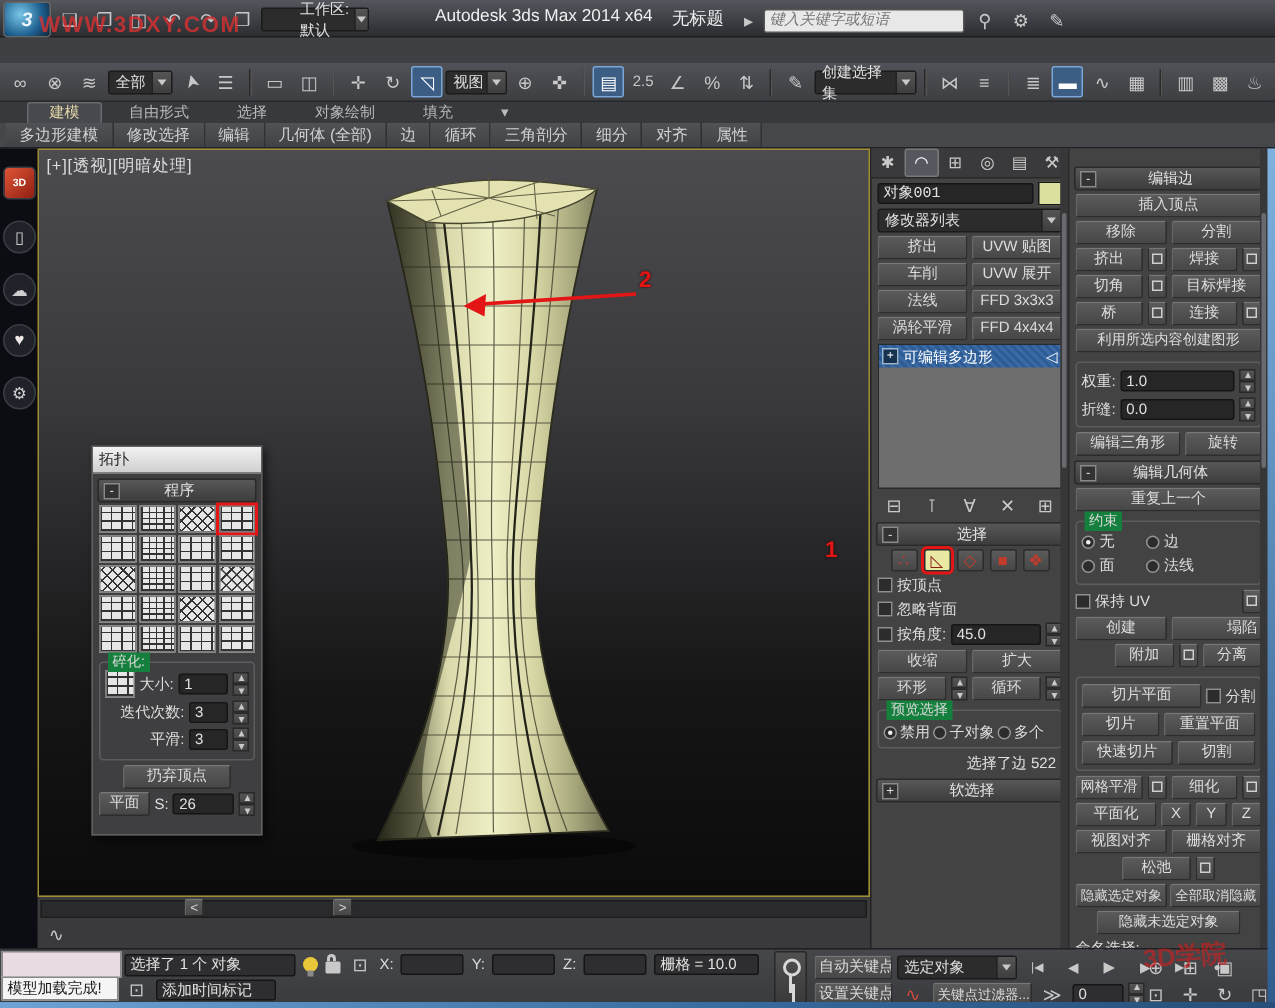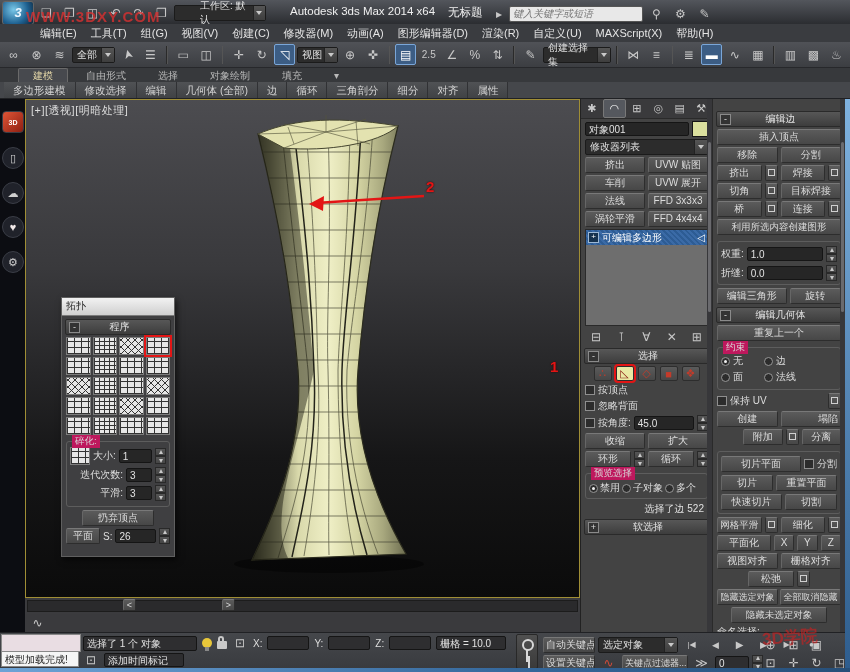--- a/index.html
+++ b/index.html
@@ -16,21 +16,21 @@
   .dd .ar{margin-left:auto;width:12px;align-self:stretch;background:linear-gradient(#555,#3e3e3e);border-left:1px solid #222;display:flex;align-items:center;justify-content:center;}
   .dd .ar::after{content:"";border:3px solid transparent;border-top:4px solid #c9c9c9;margin-top:3px;}
   .ib{min-width:19px;height:19px;display:inline-flex;align-items:center;justify-content:center;color:#c8c8c8;font-size:12px;border-radius:2px;border:1px solid transparent;}
   .ib.act{background:#3c5d84;border-color:#7aa6d8;color:#fff;}
   .sep{width:1px;height:18px;background:#2a2a2a;border-right:1px solid #555;margin:0 3px;}
   .row{display:flex;gap:3px;margin:2px 4px;align-items:center;}
   .roh{display:flex;align-items:center;background:linear-gradient(#575757,#3d3d3d);border:1px solid #2a2a2a;border-radius:2px;height:14px;margin:3px 3px 2px;font-size:10px;color:#e2e2e2;}
   .roh .pm{width:9px;height:9px;border:1px solid #8a8a8a;background:#333;font-size:9px;line-height:8px;text-align:center;margin:0 3px;color:#ddd;}
   .roh .t{flex:1;text-align:center;padding-right:14px;}
   .grp{border:1px solid #5d5d5d;border-radius:3px;margin:6px 4px 3px;padding:4px 3px 3px;position:relative;}
-  .grp .lg{position:absolute;top:-7px;left:5px;background:#be185d;padding:0 3px;font-size:9.5px;color:#d8d8d8;}
+  .grp .lg{position:absolute;top:-7px;left:5px;background:#15803d;padding:0 3px;font-size:9.5px;color:#d8d8d8;}
   .cb{width:10px;height:10px;border:1px solid #8f8f8f;background:#2c2c2c;flex:0 0 10px;box-sizing:border-box;}
   .cb.on::after{content:"";display:block;width:5px;height:2px;border-left:2px solid #ececec;border-bottom:2px solid #ececec;transform:rotate(-45deg);margin:1px 0 0 1px;}
   .rb{width:9px;height:9px;border-radius:50%;border:1px solid #969696;background:#2c2c2c;flex:0 0 9px;box-sizing:border-box;}
   .rb.on::after{content:"";display:block;width:3px;height:3px;border-radius:50%;background:#f0f0f0;margin:2px;}
   .sp{width:11px;height:16px;display:flex;flex-direction:column;flex:0 0 11px;}
   .sp i{flex:1;background:linear-gradient(#555,#454545);border:1px solid #292929;display:flex;align-items:center;justify-content:center;}
   .sp i::after{content:"";border:2.5px solid transparent;}
   .sp i.u::after{border-bottom:4px solid #c9c9c9;margin-top:-3px;}
   .sp i.d::after{border-top:4px solid #c9c9c9;margin-bottom:-3px;}
   .sq{width:13px;flex:0 0 13px;height:16px;background:linear-gradient(#5b5b5b,#474747);border:1px solid #2d2d2d;border-top-color:#787878;border-radius:2px;box-sizing:border-box;}
@@ -116,50 +116,36 @@
 
   <div class="titlebar r">
     <div class="logo r">3</div>
     <div class="r flex" style="left:36px;top:2px;gap:2px;">
       <span class="ib">❏</span>
       <span class="ib">❐</span>
       <span class="ib">◫</span>
       <span class="ib">↶</span>
       <span class="ib">↷</span>
       <span class="ib">❒</span>
-      <span class="dd" style="width:92px;padding-left:25px;">
+      <span class="dd" style="width:72px;padding-left:25px;">
         <span>工作区: 默认</span>
         <span class="ar"></span>
       </span>
     </div>
     <span class="r" style="left:290px;top:5px;font-size:11.5px;color:#efefef;">Autodesk 3ds Max  2014 x64</span>
     <span class="r" style="left:448px;top:5px;font-size:11.5px;color:#efefef;">无标题</span>
     <div class="r flex" style="left:492px;top:3px;gap:3px;">
       <span class="ib" style="min-width:12px;">▸</span>
       <input class="f" style="width: 134px; height: 16px; font-style: italic; color: rgb(154, 154, 154); background: rgb(232, 232, 232); border: 1px solid rgb(85, 85, 85);" placeholder="键入关键字或短语">
       <span class="ib">⚲</span>
       <span class="ib">⚙</span>
       <span class="ib">✎</span>
     </div>
   </div>
 
-  <div class="menubar r">
-    <span>编辑(E)</span>
-    <span>工具(T)</span>
-    <span>组(G)</span>
-    <span>视图(V)</span>
-    <span>创建(C)</span>
-    <span>修改器(M)</span>
-    <span>动画(A)</span>
-    <span>图形编辑器(D)</span>
-    <span>渲染(R)</span>
-    <span>自定义(U)</span>
-    <span>MAXScript(X)</span>
-    <span>帮助(H)</span>
-  </div>
 
   <div class="toolbar r">
     <span class="ib">∞</span>
     <span class="ib">⊗</span>
     <span class="ib">≋</span>
     <span class="dd" style="width:62px;">
       <span>全部</span>
       <span class="ar"></span>
     </span>
     <span class="ib" style="transform:rotate(-105deg);">➤</span>
@@ -364,21 +350,21 @@
   <div class="cp r">
     <div class="cptabs">
       <span class="cptab">✱</span>
       <span class="cptab on">◠</span>
       <span class="cptab">⊞</span>
       <span class="cptab">◎</span>
       <span class="cptab">▤</span>
       <span class="cptab">⚒</span>
     </div>
     <div class="row">
-      <span class="f" style="flex:1;">对象001</span>
+      <span class="f" style="flex:1;font-family:Liberation Mono, monospace;">对象001</span>
       <span class="swatch"></span>
     </div>
     <div class="row">
       <span class="dd" style="flex:1;">
         <span>修改器列表</span>
         <span class="ar"></span>
       </span>
     </div>
     <div class="row">
         <span class="b" style="flex:1;">挤出</span>

